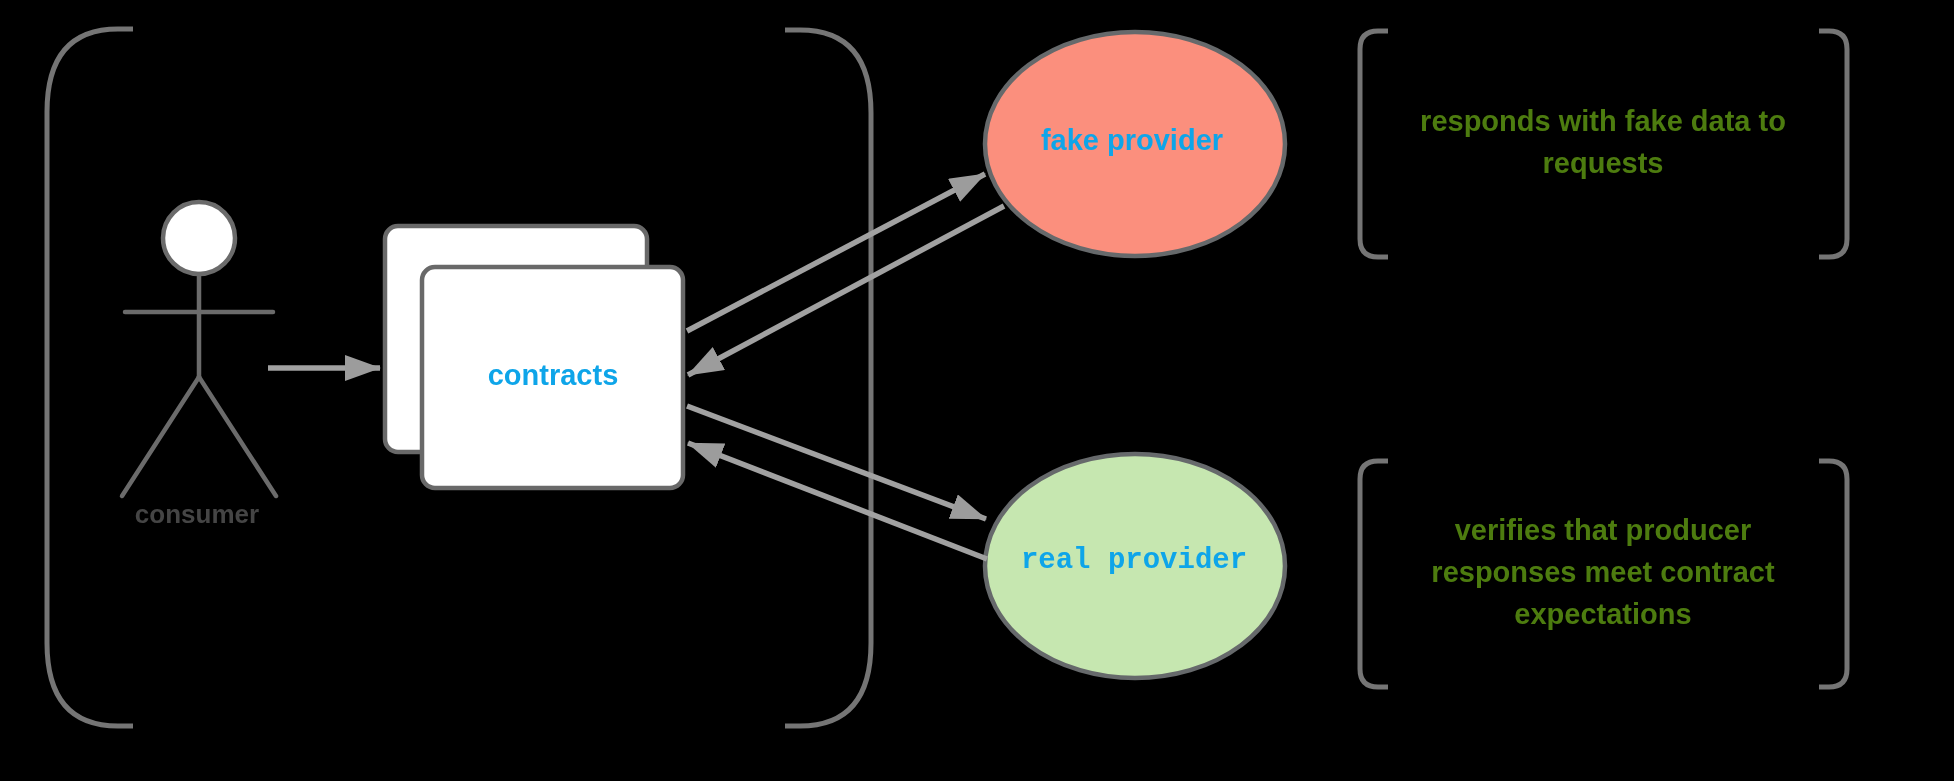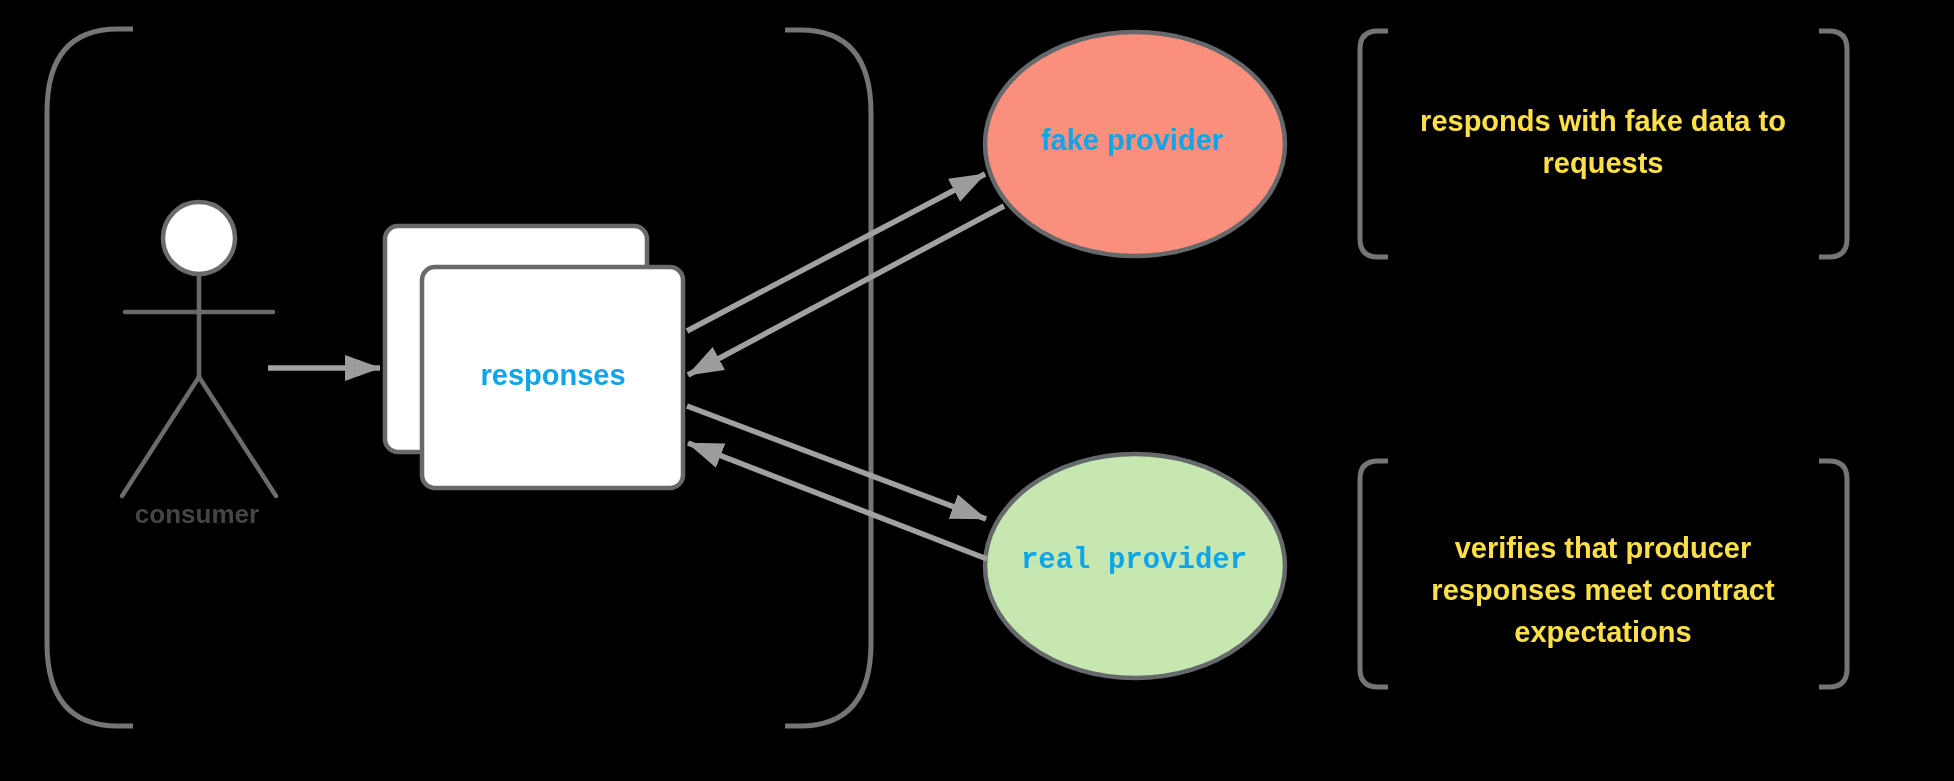--- a/index.html
+++ b/index.html
@@ -13,21 +13,21 @@
   #scene { position:absolute; left:0; top:0; }
   .label {
     position:absolute; transform:translate(-50%,-50%);
     font-weight:bold; white-space:nowrap; z-index:2;
   }
   .node-label   { font-size:29px; color:#0ea5e9; }
   .actor-label  { font-size:26px; color:#454545; }
   .note {
     position:absolute; width:460px; text-align:center;
     font-weight:bold; white-space:pre-line;
-    font-size:29px; line-height:42px; color:#fde047; z-index:2;
+    font-size:29px; line-height:42px; color:#4d7c0f; z-index:2;
   }
 </style>
 </head>
 <body>
 
 <svg id="scene" width="1954" height="781" viewBox="0 0 1954 781" xmlns="http://www.w3.org/2000/svg">
   <defs>
     <marker id="ah" markerUnits="userSpaceOnUse" markerWidth="38" markerHeight="28" refX="35" refY="13" orient="auto">
       <path d="M0,0 L36,13 L0,26 Z" fill="#9C9C9C"></path>
     </marker>
@@ -61,24 +61,24 @@
     <line x1="268" y1="368" x2="380" y2="368" marker-end="url(#ah)"></line>
     <line x1="687" y1="331" x2="985" y2="174" marker-end="url(#ah)"></line>
     <line x1="1004" y1="206" x2="688" y2="375" marker-end="url(#ah)"></line>
     <line x1="687" y1="406" x2="986" y2="519" marker-end="url(#ah)"></line>
     <line x1="987" y1="559" x2="688" y2="443" marker-end="url(#ah)"></line>
   </g>
 </svg>
 
 <div class="label actor-label" style="left:197px; top:514px;">consumer</div>
 
-<div class="label node-label" style="left:553px; top:375px;">responses</div>
+<div class="label node-label" style="left:553px; top:375px;">contracts</div>
 
 <div class="label node-label" style="left:1132px; top:140px;">fake provider</div>
 
 <div class="label node-label" style="left:1134px; top:560px;font-family:Liberation Mono, monospace;">real provider</div>
 
 <div class="note" style="left:1373px; top:100px;">responds with fake data to
 requests</div>
 
-<div class="note" style="left:1373px; top:527px;">verifies that producer
+<div class="note" style="left:1373px; top:509px;">verifies that producer
 responses meet contract
 expectations</div>
 
 </body></html>

